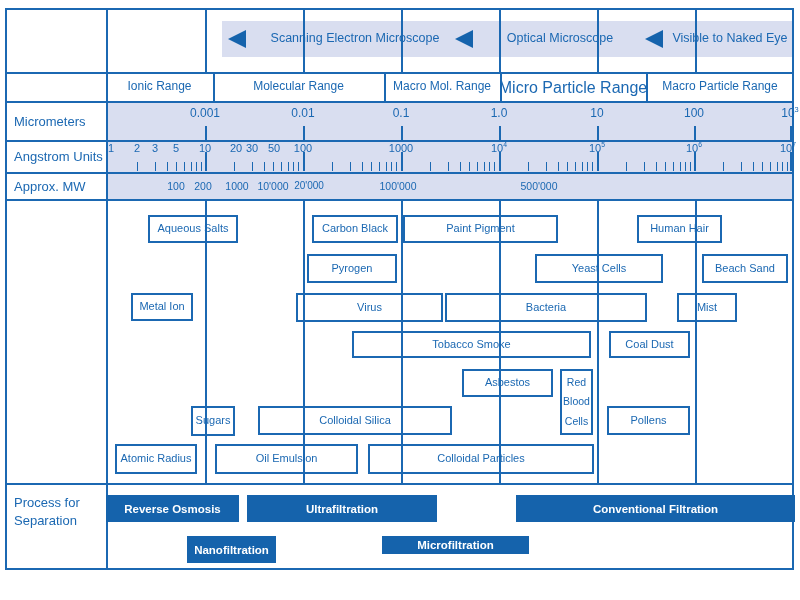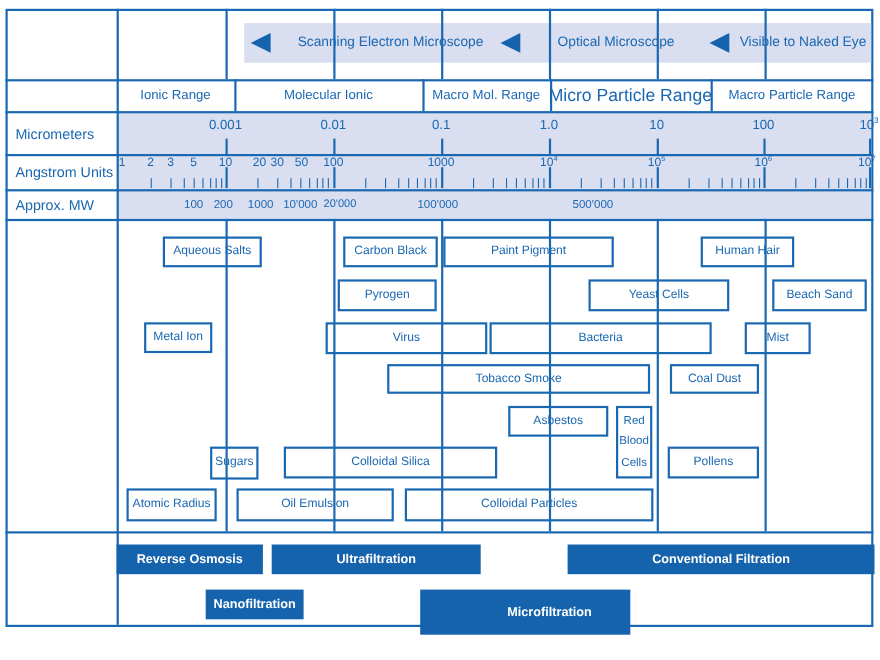--- a/index.html
+++ b/index.html
@@ -41,41 +41,43 @@
   <div class="hline" style="left:5px;top:140px;width:789px;"></div>
   <div class="hline" style="left:5px;top:172px;width:789px;"></div>
   <div class="hline" style="left:5px;top:199px;width:789px;"></div>
   <div class="hline" style="left:5px;top:483px;width:789px;"></div>
 
   <div class="vline" style="left:106px;top:8px;height:560px;"></div>
 
   <div class="rowlabel" style="left:14px;top:113px;">Micrometers</div>
   <div class="rowlabel" style="left:14px;top:148px;">Angstrom Units</div>
   <div class="rowlabel" style="left:14px;top:178px;">Approx. MW</div>
+  <div class="rowlabel" style="left:14px;top:494px;">Process for
+Separation</div>
 
 
   <div id="dyn">
       <div class="tri" style="left: 228px; top: 30px;"></div>
       <div class="clabel" style="left: 355px; top: 31px; font-size: 12.5px;">Scanning Electron Microscope</div>
       <div class="tri" style="left: 455px; top: 30px;"></div>
       <div class="clabel" style="left: 560px; top: 31px; font-size: 12.5px;">Optical Microscope</div>
       <div class="tri" style="left: 645px; top: 30px;"></div>
       <div class="clabel" style="left: 730px; top: 31px; font-size: 12.5px;">Visible to Naked Eye</div>
       <div class="vline" style="left: 205px; top: 8px; height: 64px;"></div>
       <div class="vline" style="left: 303px; top: 8px; height: 64px;"></div>
       <div class="vline" style="left: 401px; top: 8px; height: 64px;"></div>
       <div class="vline" style="left: 499px; top: 8px; height: 64px;"></div>
       <div class="vline" style="left: 597px; top: 8px; height: 64px;"></div>
       <div class="vline" style="left: 695px; top: 8px; height: 64px;"></div>
       <div class="vline" style="left: 213px; top: 72px; height: 29px;"></div>
       <div class="vline" style="left: 384px; top: 72px; height: 29px;"></div>
       <div class="vline" style="left: 500px; top: 72px; height: 29px;"></div>
       <div class="vline" style="left: 646px; top: 72px; height: 29px;"></div>
       <div class="clabel" style="left: 159.5px; top: 79px; font-size: 12px;">Ionic Range</div>
-      <div class="clabel" style="left: 298.5px; top: 79px; font-size: 12px;">Molecular Ionic</div>
+      <div class="clabel" style="left: 298.5px; top: 79px; font-size: 12px;">Molecular Range</div>
       <div class="clabel" style="left: 442px; top: 79px; font-size: 12px;">Macro Mol. Range</div>
       <div class="clabel" style="left: 573px; top: 79px; font-size: 16px;">Micro Particle Range</div>
       <div class="clabel" style="left: 720px; top: 79px; font-size: 12px;">Macro Particle Range</div>
       <div class="clabel" style="left: 205px; top: 106px; font-size: 12px;">0.001</div>
       <div class="tick" style="left: 205px; top: 126px; height: 14px;"></div>
       <div class="clabel" style="left: 303px; top: 106px; font-size: 12px;">0.01</div>
       <div class="tick" style="left: 303px; top: 126px; height: 14px;"></div>
       <div class="clabel" style="left: 401px; top: 106px; font-size: 12px;">0.1</div>
       <div class="tick" style="left: 401px; top: 126px; height: 14px;"></div>
       <div class="clabel" style="left: 499px; top: 106px; font-size: 12px;">1.0</div>
@@ -194,15 +196,15 @@
       <div class="mbox" style="left: 191px; top: 406px; width: 40px; height: 26px;">Sugars</div>
       <div class="mbox" style="left: 258px; top: 406px; width: 190px; height: 25px;">Colloidal Silica</div>
       <div class="mbox" style="left: 607px; top: 406px; width: 79px; height: 25px;">Pollens</div>
       <div class="mbox" style="left: 115px; top: 444px; width: 78px; height: 26px;">Atomic Radius</div>
       <div class="mbox" style="left: 215px; top: 444px; width: 139px; height: 26px;">Oil Emulsion</div>
       <div class="mbox" style="left: 368px; top: 444px; width: 222px; height: 26px;">Colloidal Particles</div>
       <div class="pbar" style="left: 106px; top: 495px; width: 133px; height: 27px;">Reverse Osmosis</div>
       <div class="pbar" style="left: 247px; top: 495px; width: 190px; height: 27px;">Ultrafiltration</div>
       <div class="pbar" style="left: 516px; top: 495px; width: 279px; height: 27px;">Conventional Filtration</div>
       <div class="pbar" style="left: 187px; top: 536px; width: 89px; height: 27px;">Nanofiltration</div>
-      <div class="pbar" style="left: 382px; top: 536px; width: 147px; height: 41px; padding-left: 44px;">Microfiltration</div>
+      <div class="pbar" style="left: 382px; top: 536px; width: 147px; height: 18px;">Microfiltration</div>
     </div>
 </div>
 
 </body></html>

